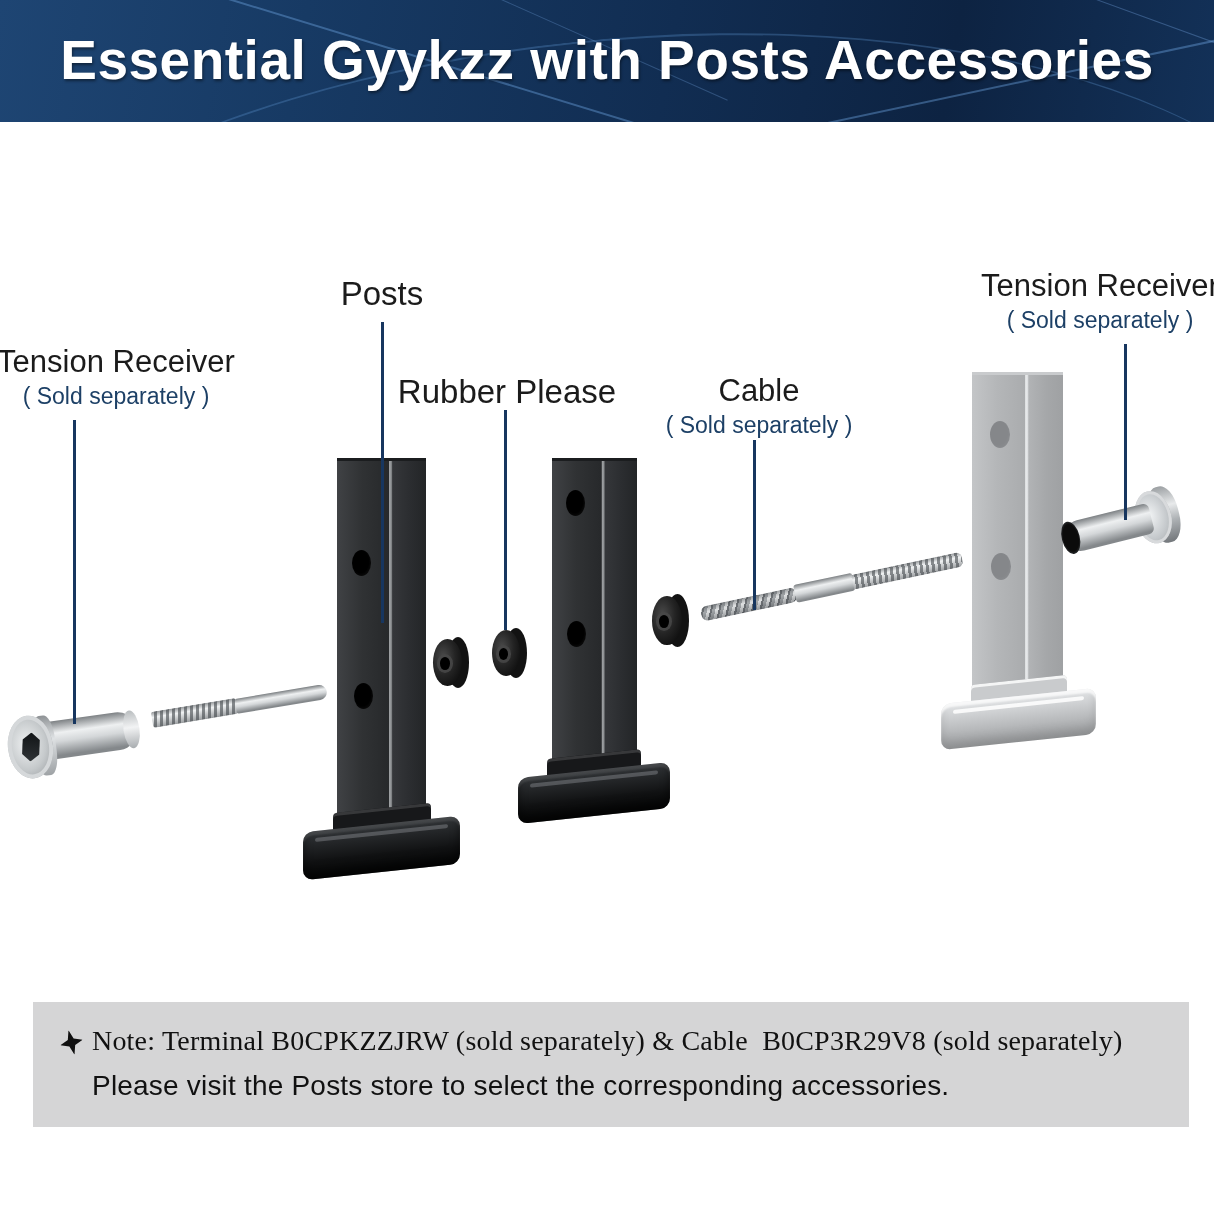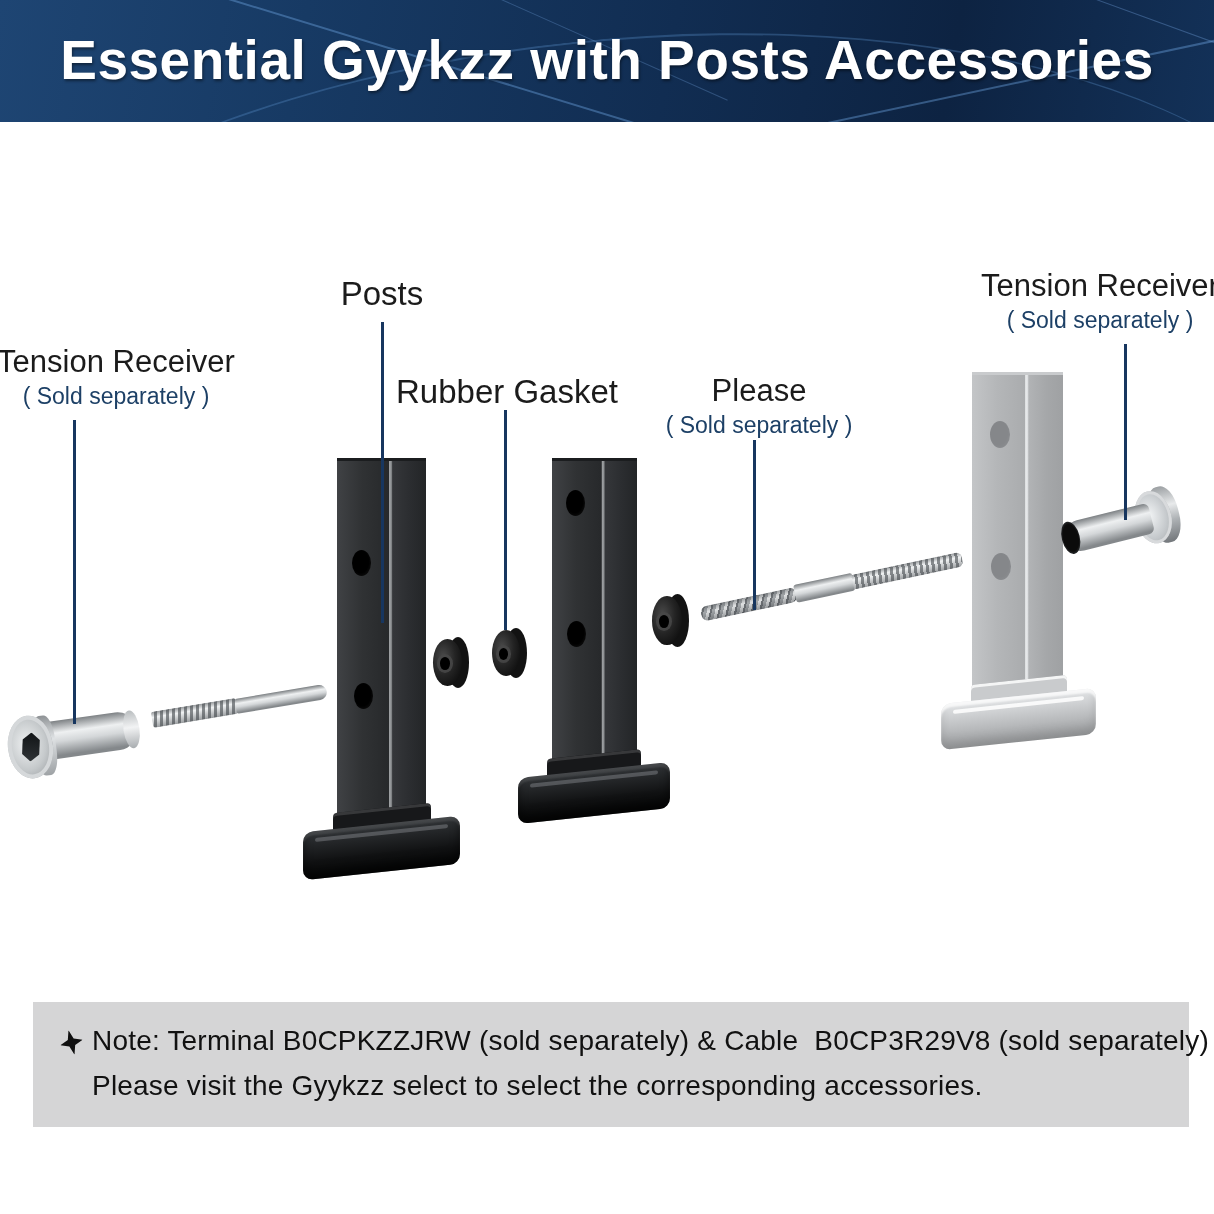--- a/index.html
+++ b/index.html
@@ -108,21 +108,21 @@
     box-shadow:inset 0 0 0 3px #d8dadc;}
   .recv-right .barrel{left:2px;top:13px;width:88px;height:31px;border-radius:15px 6px 6px 15px;}
   .recv-right .tube-hole{left:-2px;top:12px;width:18px;height:33px;border-radius:50%;
     background:radial-gradient(ellipse at 50% 50%,#0b0b0b 58%,#2a2c2e 72%,#cfd3d5 80%,#9da1a4 100%);}
   
   .note{position:absolute;left:33px;top:1002px;width:1156px;height:125px;background:#d5d5d6;}
   .note-star{position:absolute;left:60px;top:1030px;width:23px;height:25px;background:#101010;
     transform:rotate(-14deg);
     clip-path:polygon(50% 0%,63% 37%,100% 50%,63% 63%,50% 100%,37% 63%,0% 50%,37% 37%);}
   .note-line{position:absolute;left:92px;color:#111;font-size:28px;white-space:pre;letter-spacing:.2px;}
-  .note-line.l1{top:1025px;}
+  .note-line.l1{top:1025px;font-family:Liberation Serif, serif;}
   .note-line.l2{top:1070px;}
 </style>
 </head>
 <body>
 
 <div class="canvas">
 
   <div class="banner">
     <div class="streak s1"></div>
     <div class="streak s2"></div>
@@ -133,24 +133,24 @@
   </div>
 
   <div class="label" style="left:116px;top:345px;">
     <div class="t">Tension Receiver</div>
     <div class="s">( Sold separately )</div>
   </div>
   <div class="label" style="left:382px;top:276px;">
     <div class="t big">Posts</div>
   </div>
   <div class="label" style="left:507px;top:374px;">
-    <div class="t big">Rubber Gasket</div>
+    <div class="t big">Rubber Please</div>
   </div>
   <div class="label" style="left:759px;top:374px;">
-    <div class="t">Please</div>
+    <div class="t">Cable</div>
     <div class="s">( Sold separately )</div>
   </div>
   <div class="label" style="left:1100px;top:269px;">
     <div class="t">Tension Receiver</div>
     <div class="s">( Sold separately )</div>
   </div>
 
   <div class="leader" style="left:73px;top:420px;height:304px;"></div>
   <div class="leader" style="left:381px;top:322px;height:301px;"></div>
   <div class="leader" style="left:504px;top:410px;height:220px;"></div>
@@ -233,15 +233,15 @@
   <div class="part recv-right" style="left:1064px;top:508px;">
     <div class="abs head-band"></div>
     <div class="abs head-face"></div>
     <div class="abs barrel metal-v"></div>
     <div class="abs tube-hole"></div>
   </div>
 
   <div class="note"></div>
   <div class="note-star"></div>
   <div class="note-line l1">Note: Terminal B0CPKZZJRW (sold separately) &amp; Cable  B0CP3R29V8 (sold separately)</div>
-  <div class="note-line l2">Please visit the Gyykzz select to select the corresponding accessories.</div>
+  <div class="note-line l2">Please visit the Posts store to select the corresponding accessories.</div>
 
 </div>
 
 </body></html>

